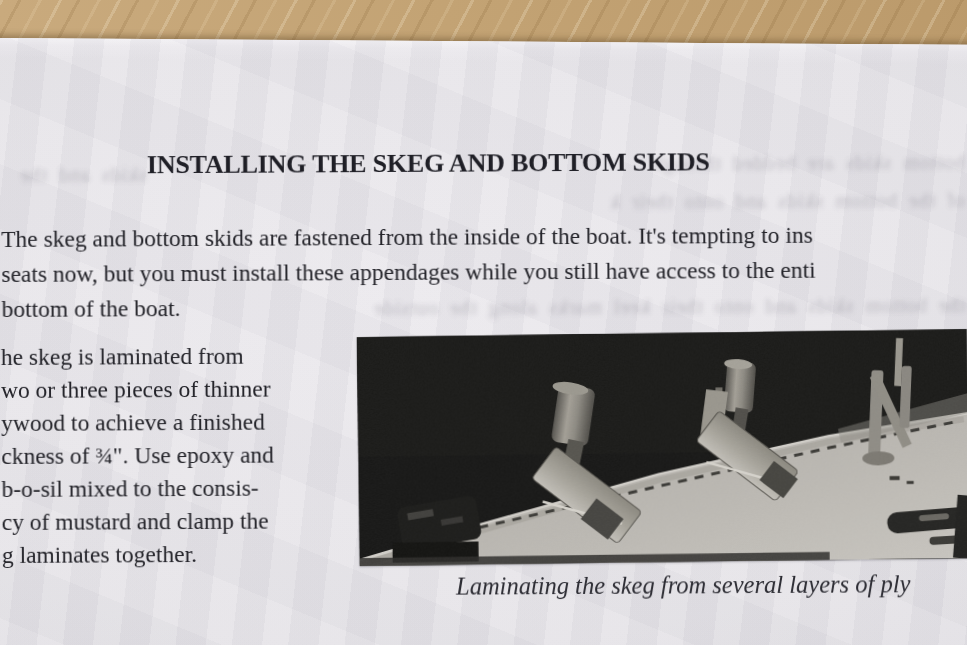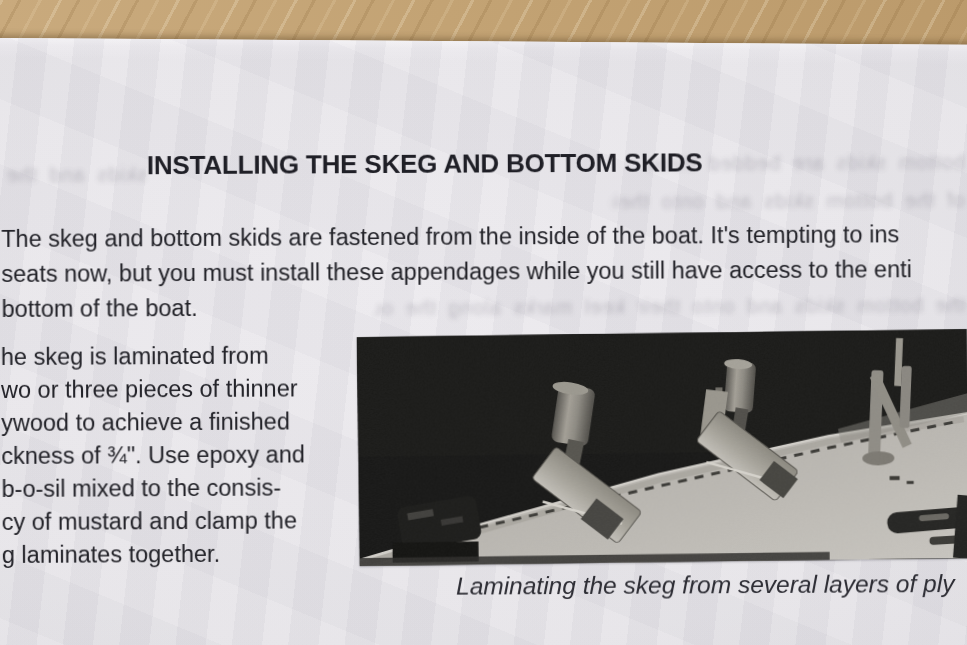--- a/index.html
+++ b/index.html
@@ -1,18 +1,18 @@
 <!DOCTYPE html>
 <html><head>
 <meta charset="utf-8">
 <style>
   html,body{margin:0;padding:0;background:#888;}
   .scene{
     position:relative;width:967px;height:645px;overflow:hidden;
-    font-family:Liberation Sans, sans-serif;
+    font-family:Liberation Serif, serif;
     background:
       repeating-linear-gradient(118deg,
         rgba(255,246,224,.22) 0 3px, rgba(0,0,0,0) 3px 16px,
         rgba(122,88,42,.16) 16px 19px, rgba(0,0,0,0) 19px 34px,
         rgba(255,240,210,.14) 34px 37px, rgba(0,0,0,0) 37px 52px),
       linear-gradient(92deg, #c9aa7d 0%, #c3a374 45%, #bb9a6b 100%);
   }
   .paper{
     position:absolute;left:-8px;top:38px;width:990px;height:640px;
     transform:rotate(0.4deg);transform-origin:0 0;

